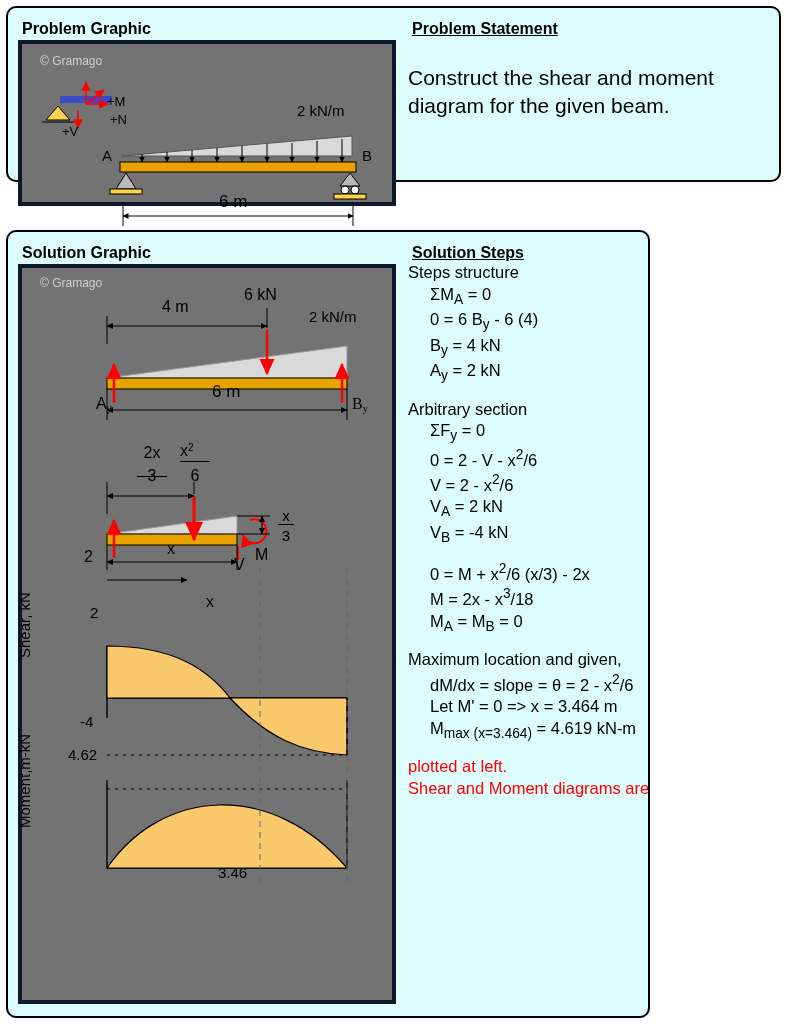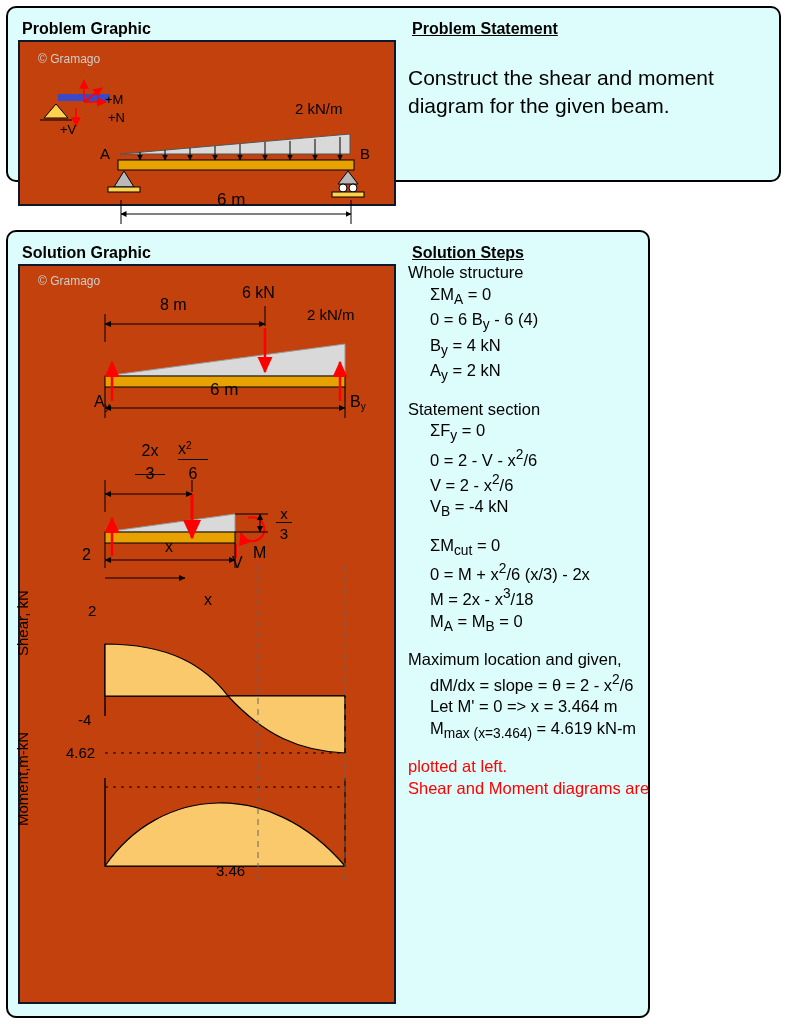--- a/index.html
+++ b/index.html
@@ -27,22 +27,22 @@
     font-size:16px;
   }
   .underline-title{
     font-weight:bold;
     font-size:16px;
     text-decoration:underline;
   }
 
   .graphic-box{
     position:absolute;
-    background:#c2410c;
-    border:2px solid #0f172a;
+    background:#737373;
+    border:4px solid #0f172a;
     box-sizing:border-box;
   }
   #problem-graphic-box{left:10px;top:32px;width:378px;height:166px;}
   #solution-graphic-box{left:10px;top:32px;width:378px;height:740px;}
 
   .wm{
     position:absolute;
     color:#cfcfcf;
     font-size:12px;
   }
@@ -218,25 +218,25 @@
       <line x1="85" y1="512" x2="85" y2="600" stroke="#000" stroke-width="1.4"></line>
       <line x1="85" y1="600" x2="325" y2="600" stroke="#000" stroke-width="1.4"></line>
       <path d="M85,600 C140,520 250,512 325,600 Z" fill="#f9c96b" stroke="#000" stroke-width="1.2"></path>
       <line x1="85" y1="521" x2="325" y2="521" stroke="#000" stroke-width="1.2" stroke-dasharray="3,5"></line>
       <line x1="325" y1="512" x2="325" y2="600" stroke="#000" stroke-width="1.2"></line>
 
       <line x1="238" y1="300" x2="238" y2="618" stroke="#666" stroke-width="1" stroke-dasharray="6,5"></line>
       <line x1="325" y1="300" x2="325" y2="618" stroke="#666" stroke-width="1" stroke-dasharray="6,5"></line>
     </svg>
 
-    <div class="txt" style="left:140px;top:30px;font-size:16px;">8 m</div>
+    <div class="txt" style="left:140px;top:30px;font-size:16px;">4 m</div>
     <div class="txt" style="left:222px;top:18px;font-size:16px;">6 kN</div>
     <div class="txt" style="left:287px;top:40px;font-size:15px;">2 kN/m</div>
     <div class="txt" style="left:74px;top:127px;font-size:16px;"><span>A</span><span class="sub">y</span></div>
-    <div class="txt" style="left:330px;top:127px;font-size:16px;"><span>B</span><span class="sub">y</span></div>
+    <div class="txt" style="left:330px;top:127px;font-size:16px;font-family:Liberation Serif, serif;"><span>B</span><span class="sub">y</span></div>
     <div class="txt" style="left:190px;top:114px;font-size:17px;">6 m</div>
 
     <div class="txt" style="left:115px;top:176px;text-align:center;width:30px;font-size:16px;border-bottom:1.6px solid #000;padding-bottom:14px;">2x</div>
     <div class="txt" style="left:115px;top:199px;text-align:center;width:30px;font-size:16px;">3</div>
 
     <div class="txt" style="left:158px;top:174px;width:30px;font-size:16px;border-bottom:1.6px solid #000;padding-bottom:1px;"><span>x</span><span class="sup">2</span></div>
     <div class="txt" style="left:158px;top:199px;text-align:center;width:30px;font-size:16px;">6</div>
 
     <div class="txt" style="left:256px;top:239px;text-align:center;width:16px;font-size:15px;border-bottom:1.4px solid #000;">x</div>
     <div class="txt" style="left:256px;top:259px;text-align:center;width:16px;font-size:15px;">3</div>
@@ -250,33 +250,33 @@
     <div class="txt" style="left:68px;top:336px;font-size:15px;">2</div>
     <div class="txt" style="left:58px;top:445px;font-size:15px;">-4</div>
     <div class="txt" style="left:46px;top:478px;font-size:15px;">4.62</div>
     <div class="txt" style="left:196px;top:596px;font-size:15px;">3.46</div>
 
     <div class="txt" style="left:-6px;top:390px;transform:rotate(-90deg);transform-origin:left top;font-size:15px;">Shear, kN</div>
     <div class="txt" style="left:-6px;top:560px;transform:rotate(-90deg);transform-origin:left top;font-size:15px;">Moment,m-kN</div>
   </div>
 
   <div id="steps">
-      <div class="line">Whole structure</div>
+      <div class="line">Steps structure</div>
       <div class="line indent">ΣM<sub>A</sub> = 0</div>
       <div class="line indent">0 = 6 B<sub>y</sub> - 6 (4)</div>
       <div class="line indent">B<sub>y</sub> = 4 kN</div>
       <div class="line indent">A<sub>y</sub> = 2 kN</div>
       <div class="gap"></div>
-      <div class="line">Statement section</div>
+      <div class="line">Arbitrary section</div>
       <div class="line indent">ΣF<sub>y</sub> = 0</div>
       <div class="line indent">0 = 2 - V - x<sup>2</sup>/6</div>
       <div class="line indent">V = 2 - x<sup>2</sup>/6</div>
+      <div class="line indent">V<sub>A</sub> = 2 kN</div>
       <div class="line indent">V<sub>B</sub> = -4 kN</div>
       <div class="gap"></div>
-      <div class="line indent">ΣM<sub>cut</sub> = 0</div>
       <div class="line indent">0 = M + x<sup>2</sup>/6 (x/3) - 2x</div>
       <div class="line indent">M = 2x - x<sup>3</sup>/18</div>
       <div class="line indent">M<sub>A</sub> = M<sub>B</sub> = 0</div>
       <div class="gap"></div>
       <div class="line">Maximum location and given,</div>
       <div class="line indent">dM/dx = slope = θ = 2 - x<sup>2</sup>/6</div>
       <div class="line indent">Let M' = 0 =&gt; x = 3.464 m</div>
       <div class="line indent">M<sub>max (x=3.464)</sub> = 4.619 kN-m</div>
       <div class="gap"></div>
       <div class="line red">plotted at left.</div>

